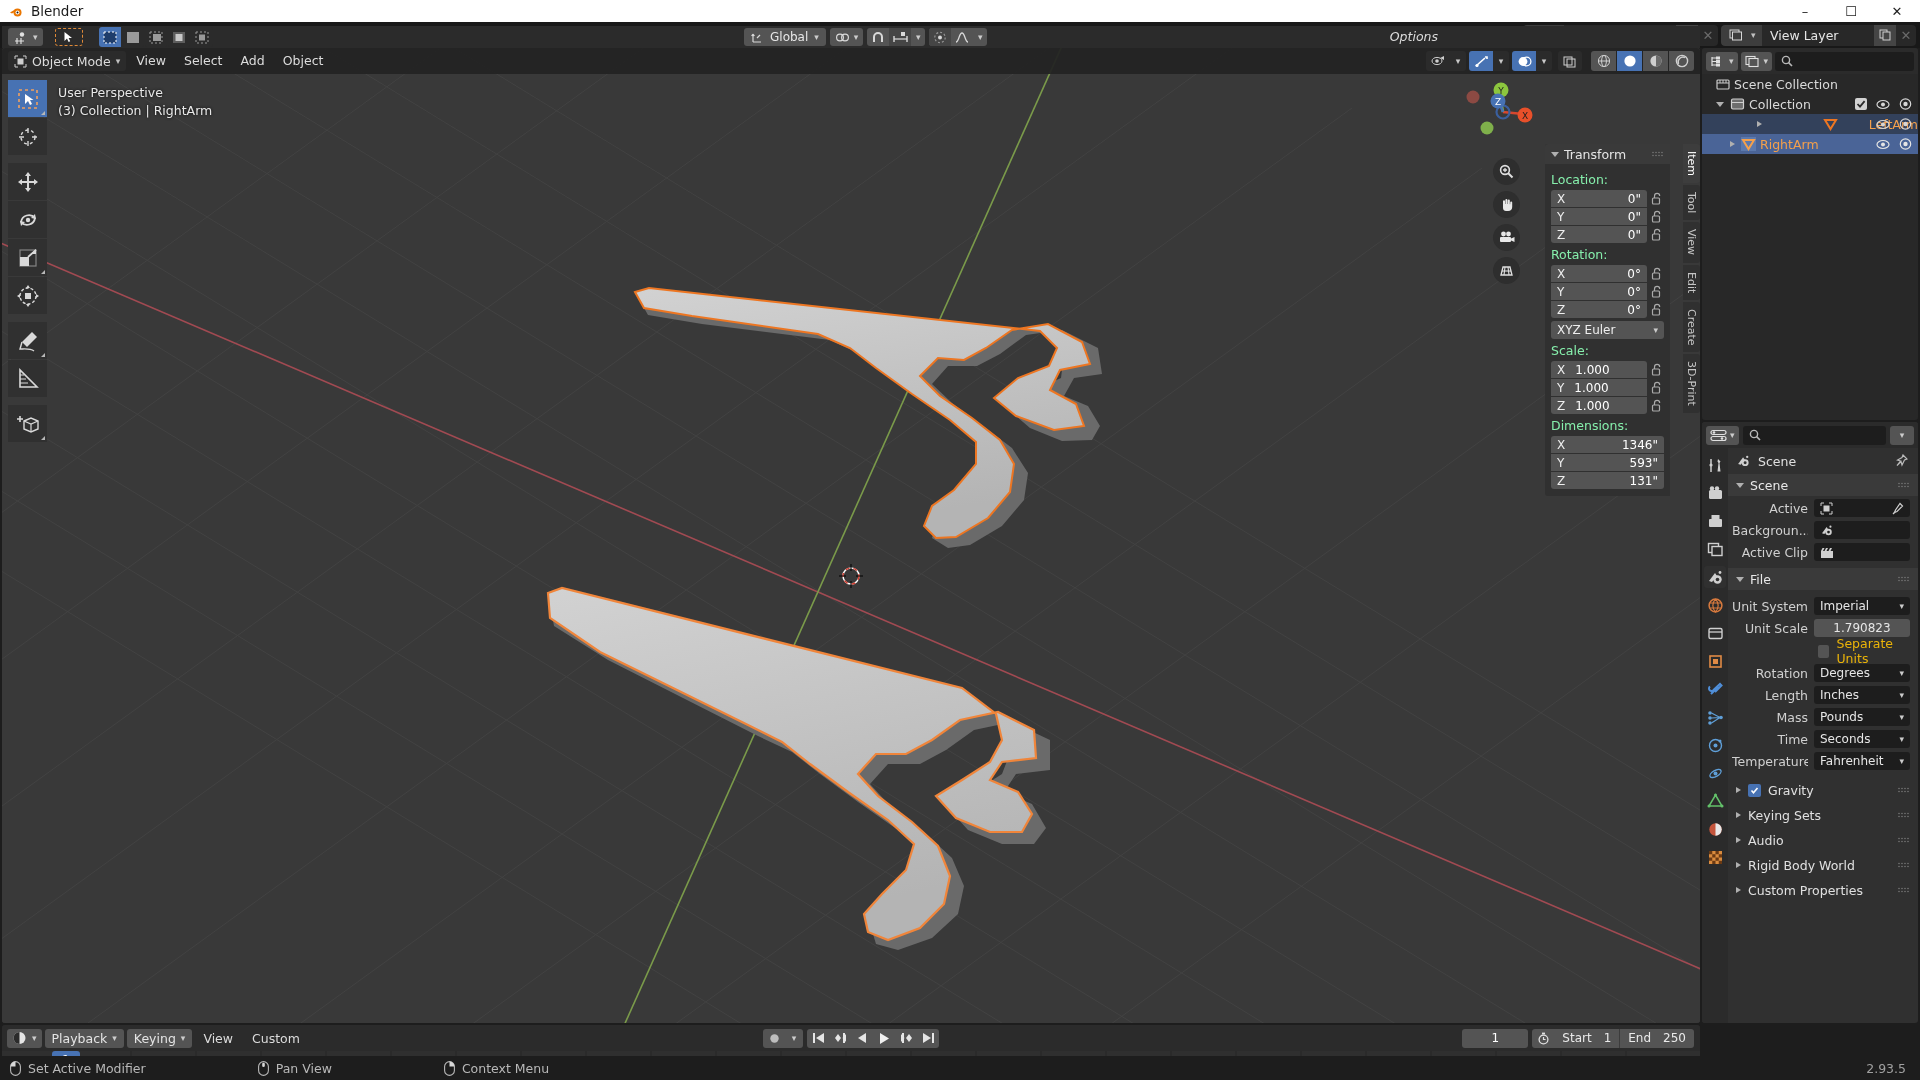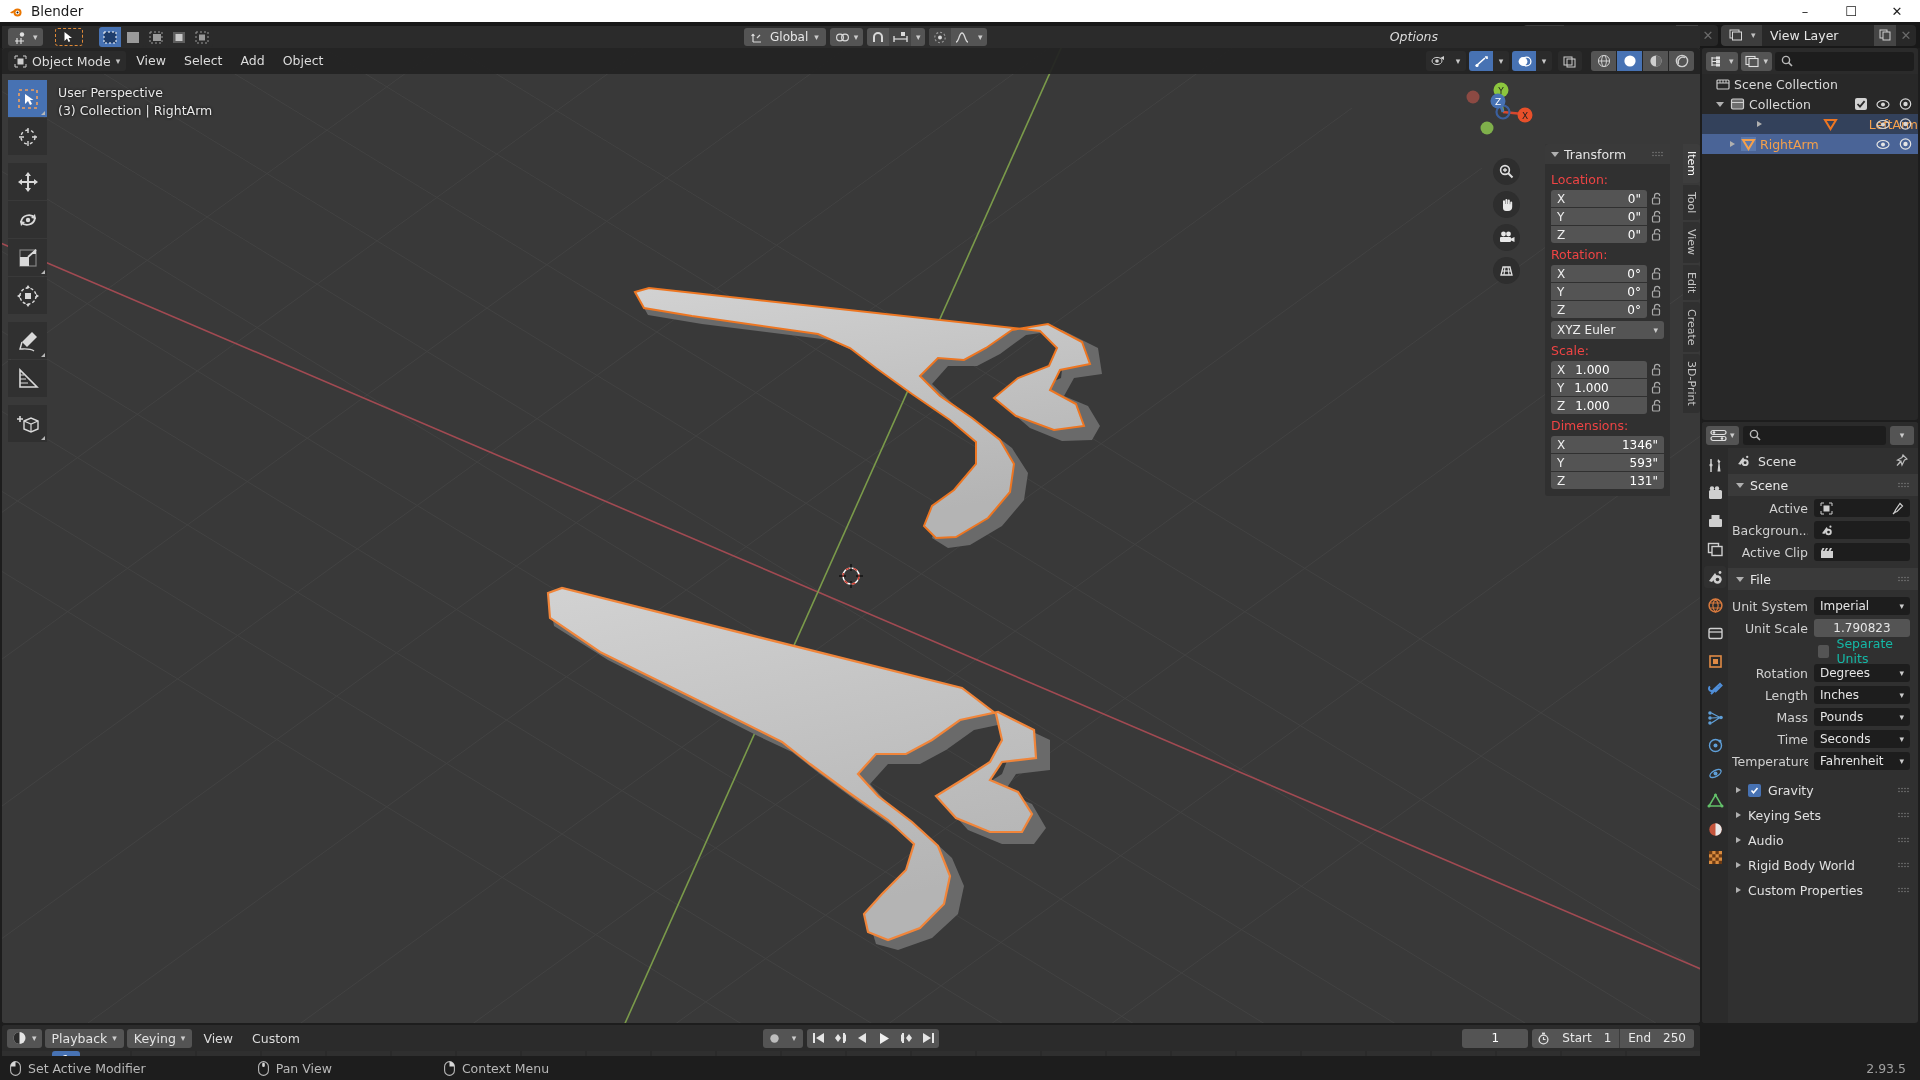--- a/index.html
+++ b/index.html
@@ -105,21 +105,21 @@
 
   
   #npanel { position:absolute; right:30px; top:96px; width:125px;
     background:#303030; z-index:22; border-radius:3px 0 0 3px;
     padding-bottom:6px; }
   .np-header { height:20px; display:flex; align-items:center; gap:5px;
     padding:0 6px; background:#3a3a3a; border-radius:3px 0 0 0;
     font-size:12.5px; color:#e4e4e4; position:relative; }
   .np-grip { position:absolute; right:6px; top:7px; width:12px; height:6px; }
   .np-body { padding:4px 6px 0 6px; }
-  .np-label { font-size:12.5px; color:#ef4444; margin:4px 0 3px 0; }
+  .np-label { font-size:12.5px; color:#86efac; margin:4px 0 3px 0; }
   .np-row { display:flex; align-items:center; margin-bottom:1px; gap:4px; }
   .np-field { flex:1; height:17px; background:#545454; border-radius:3px;
     display:flex; align-items:center; padding:0 6px; font-size:12px;
     color:#eeeeee; justify-content:space-between; }
   .np-field span.v { color:#ffffff; }
   .np-row.r-first .np-field { border-radius:3px 3px 0 0; }
   .np-row.r-mid .np-field { border-radius:0; }
   .np-row.r-last .np-field { border-radius:0 0 3px 3px; }
   .lock { width:13px; height:14px; }
   .np-select { height:18px; background:#545454; border-radius:3px; display:flex;
@@ -1222,21 +1222,21 @@
           </span>
         </div>
         <div class="pr-row">
           <span class="lbl">Unit Scale</span>
           <span class="pr-val grey">
             <span>1.790823</span>
           </span>
         </div>
         <div class="pr-check-row">
           <span class="cbox"></span>
-          <span style="font-size:12.5px;color:#14b8a6;">Separate Units</span>
+          <span style="font-size:12.5px;color:#eab308;">Separate Units</span>
         </div>
         <div class="pr-row">
           <span class="lbl">Rotation</span>
           <span class="pr-val">
             <span>Degrees</span>
             <span class="chev" style="font-size:9px;color:#ccc;">▾</span>
           </span>
         </div>
         <div class="pr-row">
           <span class="lbl">Length</span>

